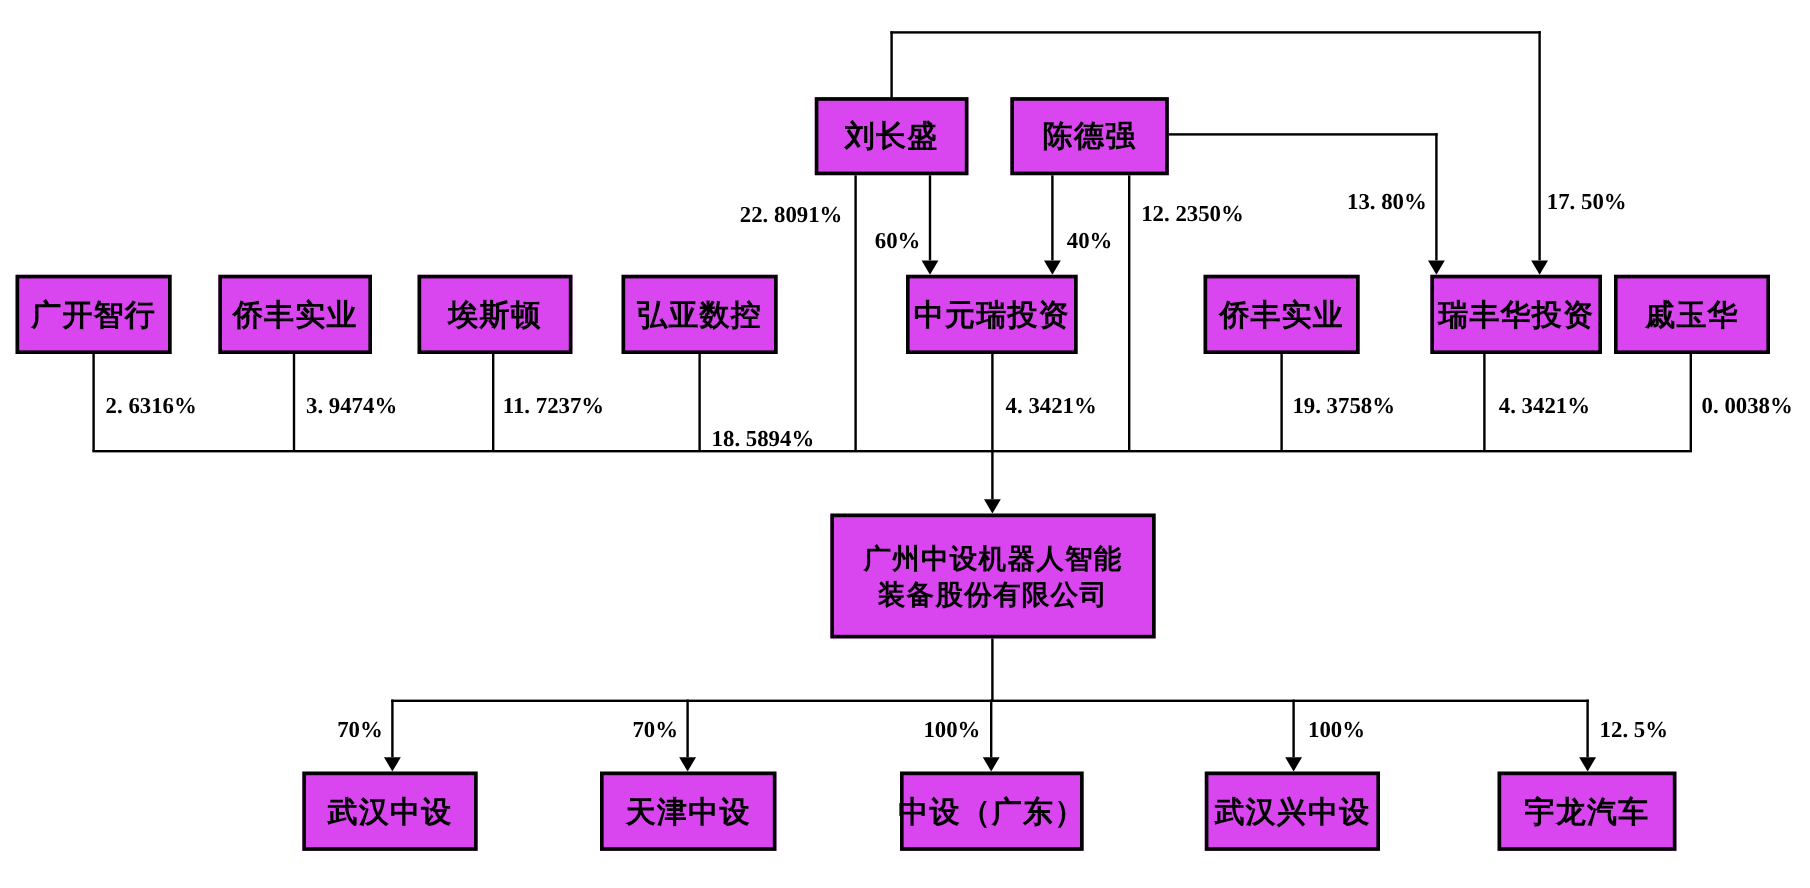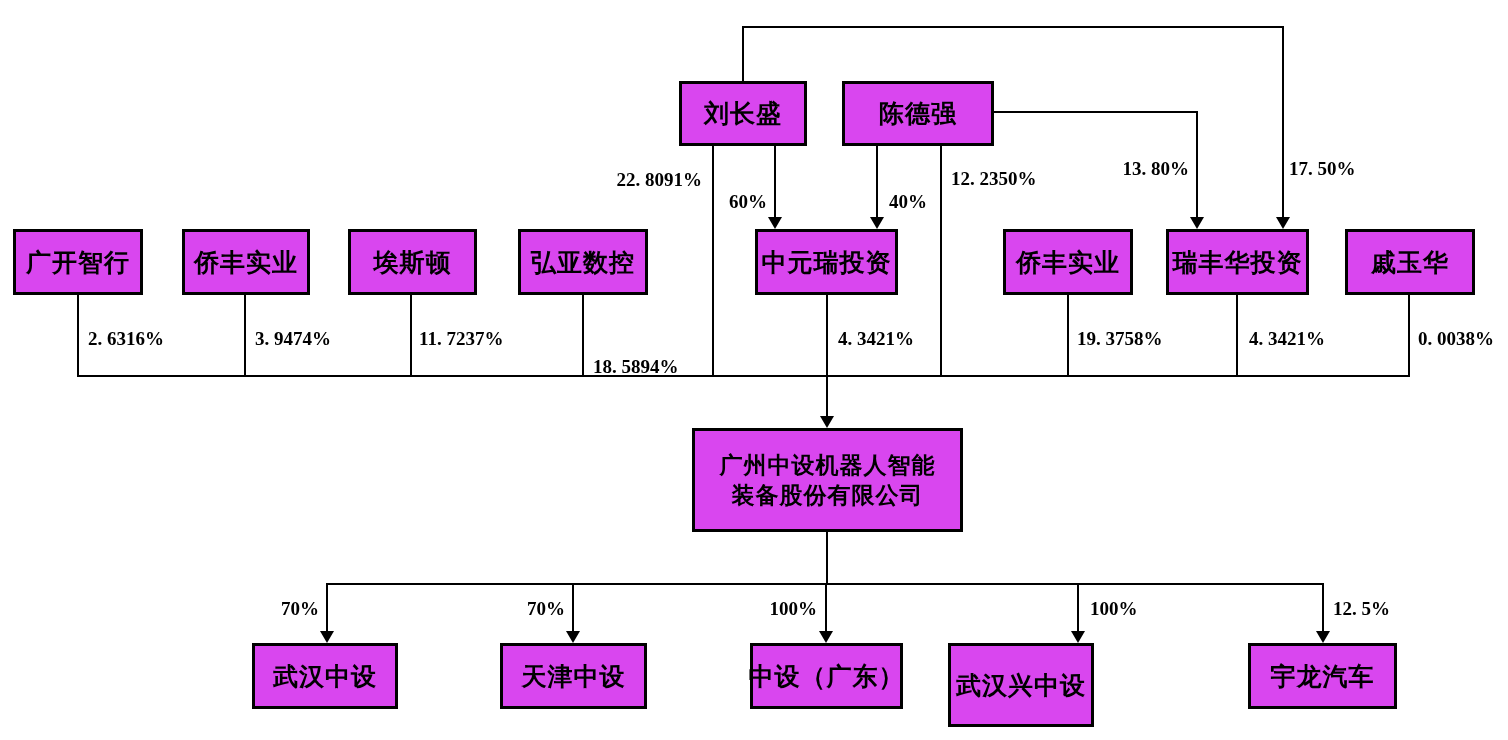--- a/index.html
+++ b/index.html
@@ -70,21 +70,21 @@
   <div class="vline" style="left:712px; top:146px; height:230px;"></div>
   <div class="vline" style="left:774px; top:146px; height:71px;"></div>
   <div class="arrow-down" style="left:768px; top:217px;"></div>
   <div class="vline" style="left:876px; top:146px; height:71px;"></div>
   <div class="arrow-down" style="left:870px; top:217px;"></div>
   <div class="vline" style="left:940px; top:146px; height:230px;"></div>
 
   <div class="node" style="left:679px; top:81px; width:128px; height:65px;">
     <span>刘长盛</span>
   </div>
-  <div class="node" style="left:842px; top:81px; width:152px; height:65px;">
+  <div class="node" style="left:842px; top:81px; width:132px; height:65px;">
     <span>陈德强</span>
   </div>
 
   <span class="pct" style="right:806px; top:169px;">22. 8091%</span>
   <span class="pct" style="right:741px; top:191px;">60%</span>
   <span class="pct" style="left:889px;  top:191px;">40%</span>
   <span class="pct" style="left:951px;  top:168px;">12. 2350%</span>
   <span class="pct" style="right:319px; top:158px;">13. 80%</span>
   <span class="pct" style="left:1289px; top:158px;">17. 50%</span>
 
@@ -99,21 +99,21 @@
   </div>
   <div class="node" style="left:518px;  top:229px; width:130px; height:66px;">
     <span>弘亚数控</span>
   </div>
   <div class="node" style="left:755px;  top:229px; width:143px; height:66px;">
     <span>中元瑞投资</span>
   </div>
   <div class="node" style="left:1003px; top:229px; width:130px; height:66px;">
     <span>侨丰实业</span>
   </div>
-  <div class="node" style="left:1166px; top:229px; width:143px; height:66px;">
+  <div class="node" style="left:1192px; top:229px; width:143px; height:66px;">
     <span>瑞丰华投资</span>
   </div>
   <div class="node" style="left:1345px; top:229px; width:130px; height:66px;justify-content:center;">
     <span>戚玉华</span>
   </div>
 
   <div class="vline" style="left:77px;   top:295px; height:81px;"></div>
   <div class="vline" style="left:244px;  top:295px; height:81px;"></div>
   <div class="vline" style="left:410px;  top:295px; height:81px;"></div>
   <div class="vline" style="left:582px;  top:295px; height:81px;"></div>
@@ -164,20 +164,20 @@
 
   <div class="node" style="left:252px;  top:643px; width:146px; height:66px;">
     <span>武汉中设</span>
   </div>
   <div class="node" style="left:500px;  top:643px; width:147px; height:66px;">
     <span>天津中设</span>
   </div>
   <div class="node" style="left:750px;  top:643px; width:153px; height:66px;">
     <span>中设（广东）</span>
   </div>
-  <div class="node" style="left:948px; top:643px; width:146px; height:84px;">
+  <div class="node" style="left:1004px; top:643px; width:146px; height:66px;">
     <span>武汉兴中设</span>
   </div>
   <div class="node" style="left:1248px; top:643px; width:149px; height:66px;">
     <span>宇龙汽车</span>
   </div>
 
 </div>
 
 </body></html>

